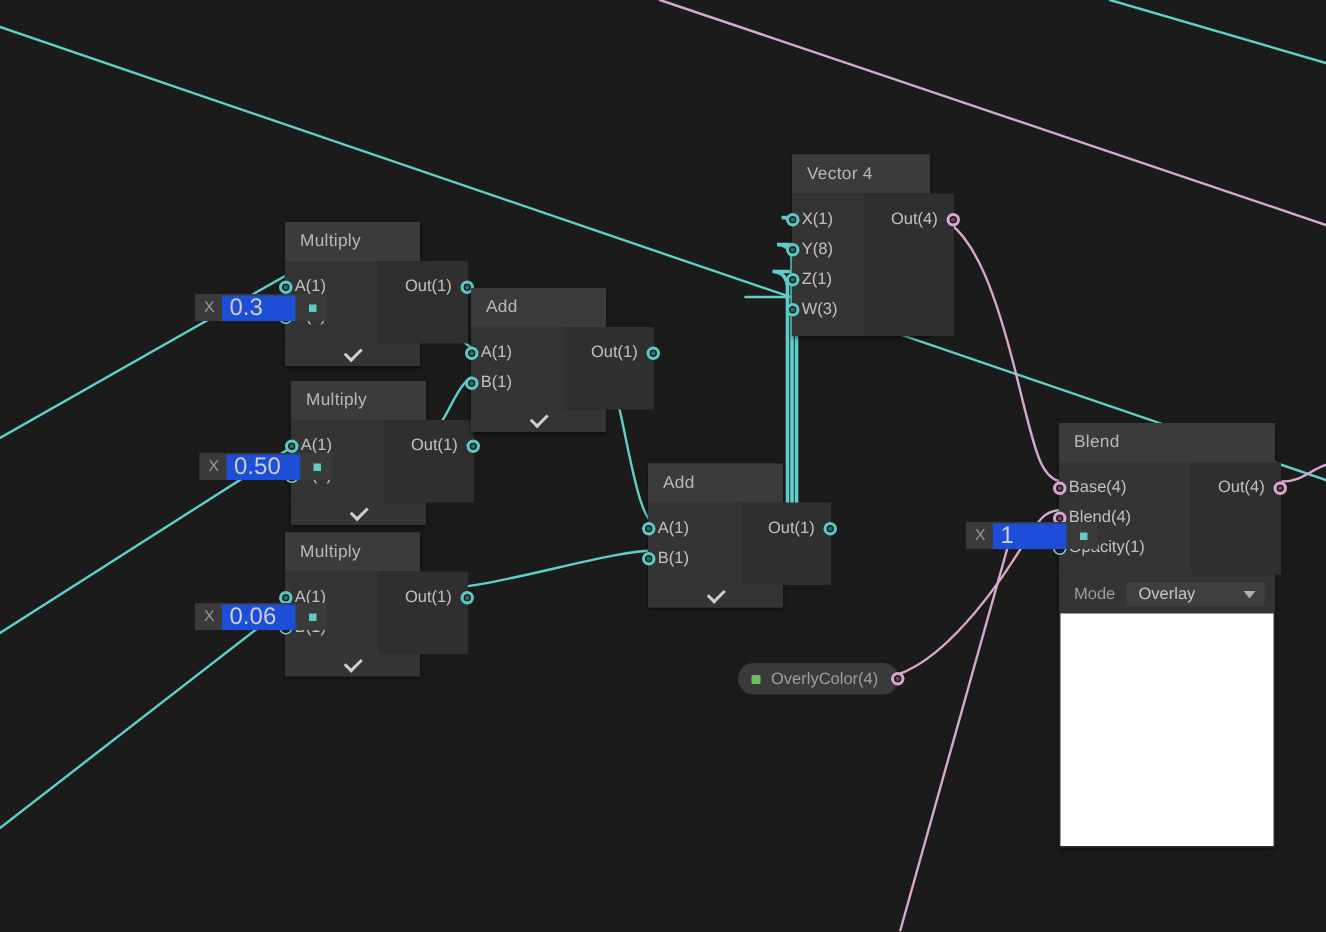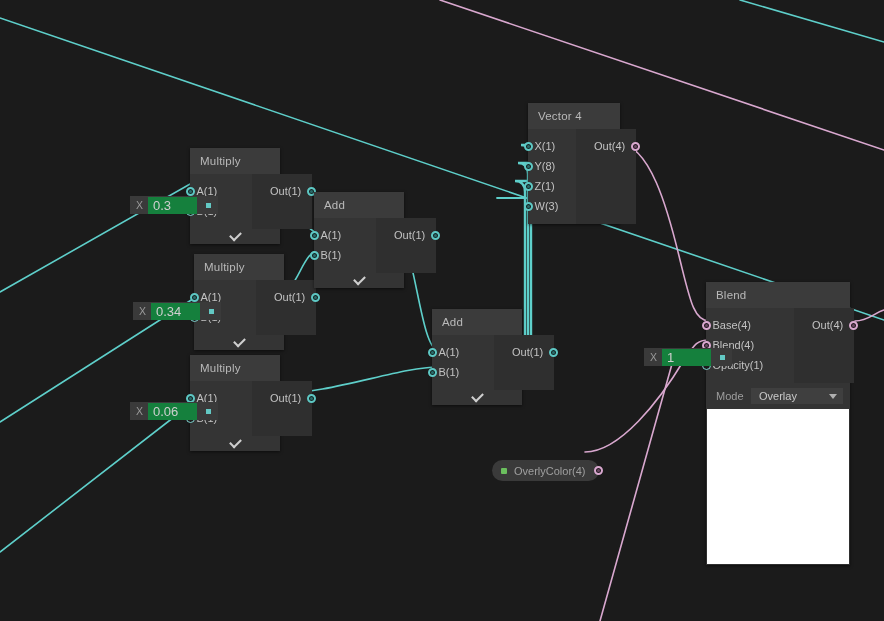--- a/index.html
+++ b/index.html
@@ -114,23 +114,23 @@
     background: #3a3a3a;
     height: 18px;
     padding: 0 3px 0 0;
   }
   .floatbox .xlab {
     color: #9a9a9a;
     font-size: 10.5px;
     padding: 0 5px 0 6px;
   }
   .floatbox .val {
-    background: #15803d;
+    background: #1d4ed8;
     color: #cfcfcf;
-    font-size: 13px;
+    font-size: 16px;
     padding: 2px 10px 2px 5px;
     min-width: 34px;
     height: 13px;
     line-height: 13px;
   }
   .floatbox .sq {
     width: 5px;
     height: 5px;
     background: #63c9c4;
     margin: 0 4px 0 9px;
@@ -427,35 +427,35 @@
   </div>
 
   <div class="floatbox" style="left:130px; top:196px;">
     <span class="xlab">X</span>
     <span class="val">0.3</span>
     <span class="sq"></span>
   </div>
 
   <div class="floatbox" style="left:133px; top:302px;">
     <span class="xlab">X</span>
-    <span class="val">0.34</span>
+    <span class="val">0.50</span>
     <span class="sq"></span>
   </div>
 
   <div class="floatbox" style="left:130px; top:402px;">
     <span class="xlab">X</span>
     <span class="val">0.06</span>
     <span class="sq"></span>
   </div>
 
   <div class="floatbox" style="left:644px; top:348px;">
     <span class="xlab">X</span>
     <span class="val">1</span>
     <span class="sq"></span>
   </div>
 
-  <div class="pill" style="left:492px; top:460px;">
+  <div class="pill" style="left:492px; top:442px;">
     <span class="gdot"></span>
     <span>OverlyColor(4)</span>
     <span class="dot pink-filled pdot"></span>
   </div>
 
 </div>
 
 </body></html>

